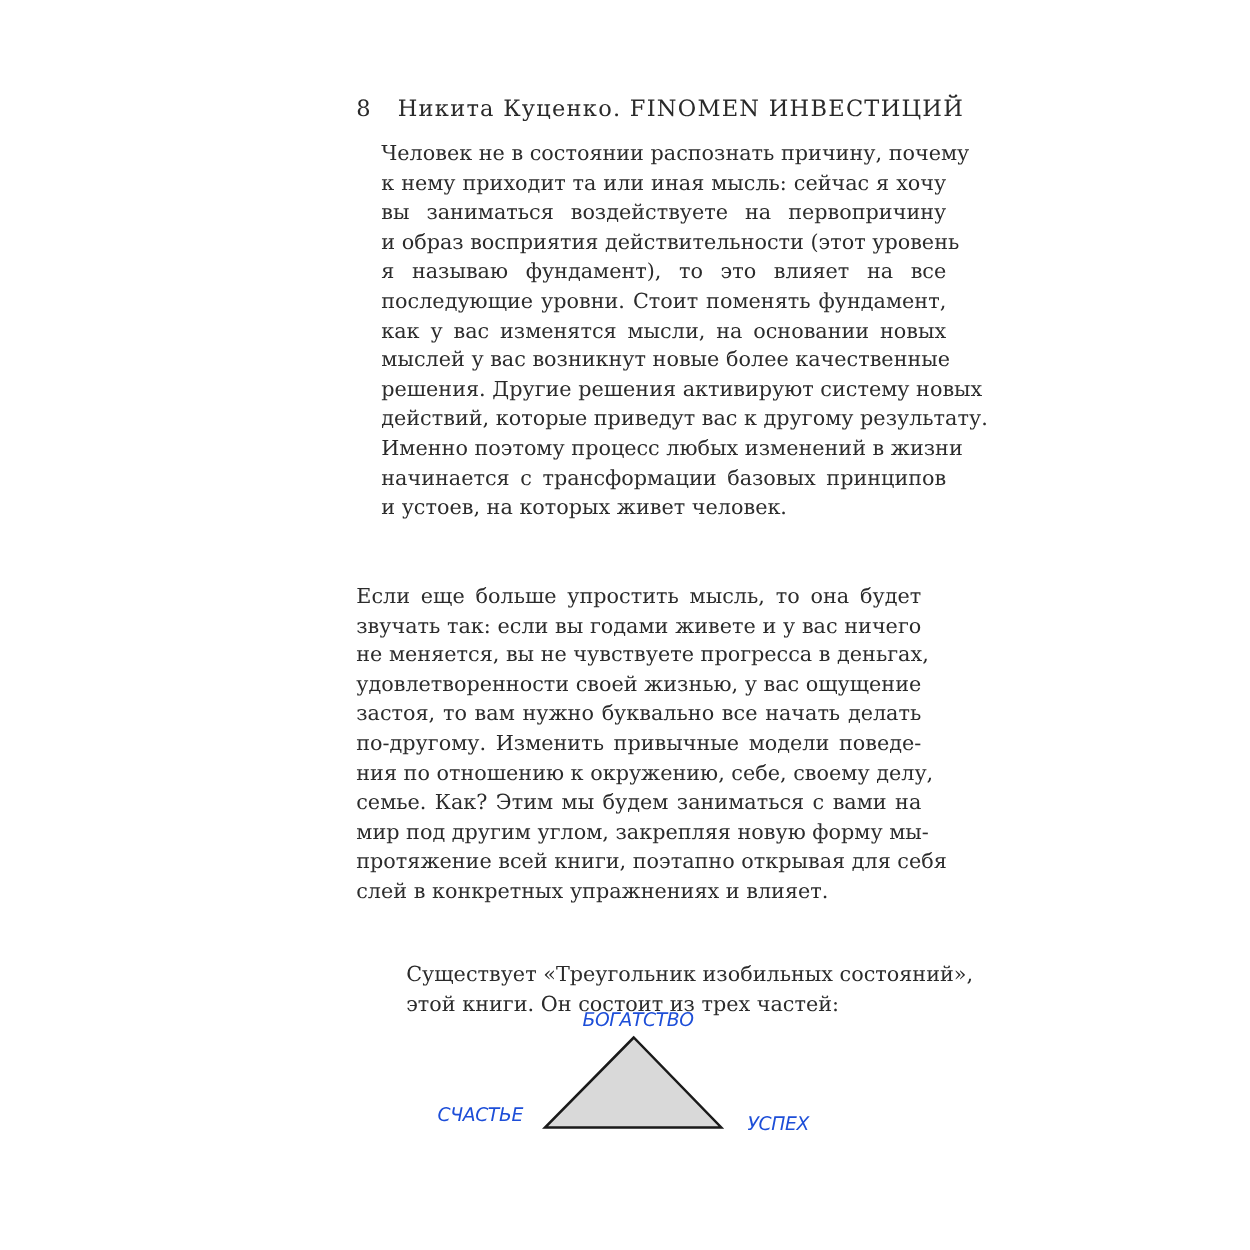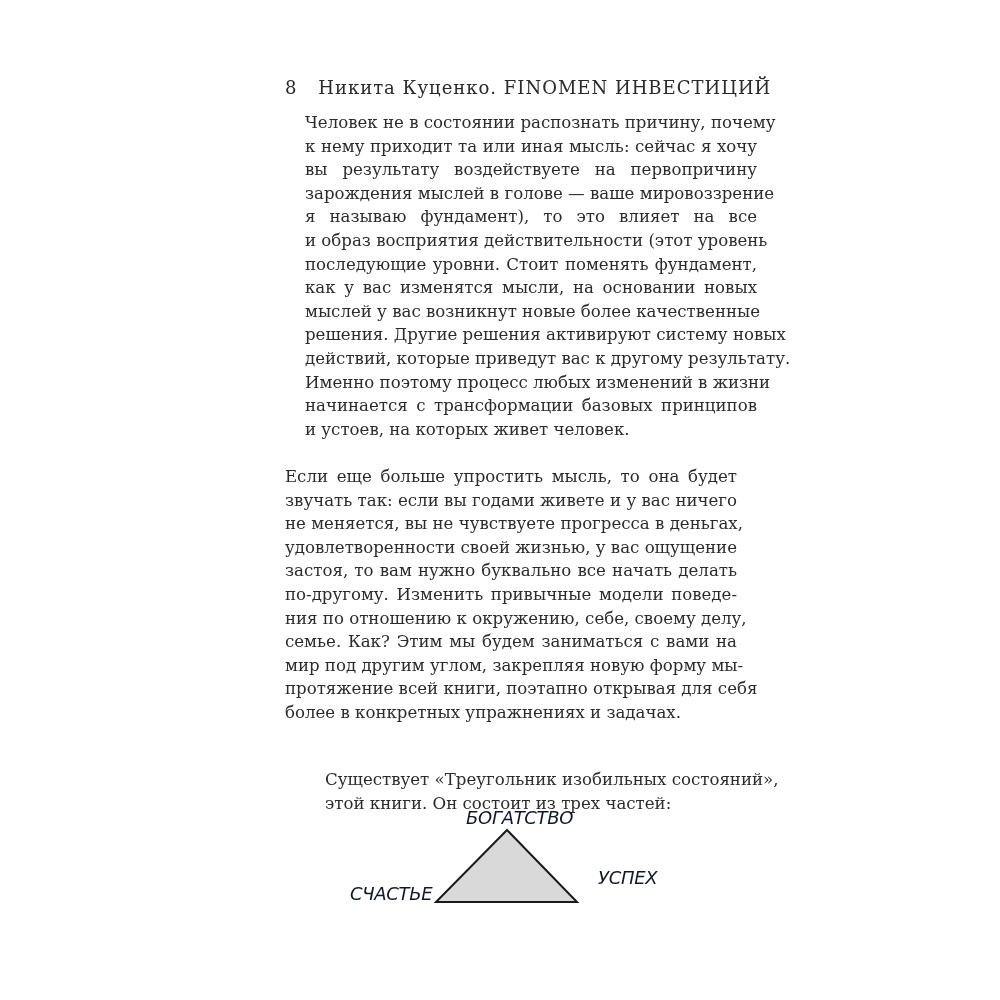--- a/index.html
+++ b/index.html
@@ -3,64 +3,63 @@
 <meta charset="utf-8">
 <style>
   html, body { margin:0; padding:0; background:#ffffff; }
   body { width:1000px; height:1000px; position:relative; overflow:hidden; }
   .running-head { position:absolute; top:77px; left:285px; font-family:"DejaVu Serif", serif; font-size:18px; color:#2a2a2a; letter-spacing:1px; white-space:nowrap; }
   .running-head .pno { margin-right:14px; }
   .para { position:absolute; left:285px; width:452px; font-family:"DejaVu Serif", serif; font-size:16.6px; line-height:23.6px; color:#2b2b2b; }
   .line { display:block; text-align:justify; text-align-last:justify; white-space:nowrap; height:23.6px; }
   .line.last { text-align-last:left; }
   .diagram { position:absolute; left:350px; top:800px; width:320px; height:115px; }
-  .lbl { position:absolute; font-family:"DejaVu Sans", sans-serif; font-style:italic; font-size:18px; color:#0f172a; letter-spacing:-0.3px; }
+  .lbl { position:absolute; font-family:"DejaVu Sans", sans-serif; font-style:italic; font-size:15px; color:#1d4ed8; letter-spacing:-0.3px; }
 </style>
 </head>
 <body>
 
 <div class="running-head">
   <span class="pno">8</span>
   <span>Никита Куценко. FINOMEN ИНВЕСТИЦИЙ</span>
 </div>
 
 <div class="para" id="p0" style="top:111px;margin-left:20px;">
     <div class="line">Человек не в состоянии распознать причину, почему</div>
     <div class="line">к нему приходит та или иная мысль: сейчас я хочу</div>
-    <div class="line">вы результату воздействуете на первопричину</div>
-    <div class="line">зарождения мыслей в голове — ваше мировоззрение</div>
+    <div class="line">вы заниматься воздействуете на первопричину</div>
+    <div class="line">и образ восприятия действительности (этот уровень</div>
     <div class="line">я называю фундамент), то это влияет на все</div>
-    <div class="line">и образ восприятия действительности (этот уровень</div>
     <div class="line">последующие уровни. Стоит поменять фундамент,</div>
     <div class="line">как у вас изменятся мысли, на основании новых</div>
     <div class="line">мыслей у вас возникнут новые более качественные</div>
     <div class="line">решения. Другие решения активируют систему новых</div>
     <div class="line">действий, которые приведут вас к другому результату.</div>
     <div class="line">Именно поэтому процесс любых изменений в жизни</div>
     <div class="line">начинается с трансформации базовых принципов</div>
     <div class="line last">и устоев, на которых живет человек.</div>
   </div>
 <div class="para" id="p1" style="top:465px;">
     <div class="line">Если еще больше упростить мысль, то она будет</div>
     <div class="line">звучать так: если вы годами живете и у вас ничего</div>
     <div class="line">не меняется, вы не чувствуете прогресса в деньгах,</div>
     <div class="line">удовлетворенности своей жизнью, у вас ощущение</div>
     <div class="line">застоя, то вам нужно буквально все начать делать</div>
     <div class="line">по-другому. Изменить привычные модели поведе-</div>
     <div class="line">ния по отношению к окружению, себе, своему делу,</div>
     <div class="line">семье. Как? Этим мы будем заниматься с вами на</div>
     <div class="line">мир под другим углом, закрепляя новую форму мы-</div>
     <div class="line">протяжение всей книги, поэтапно открывая для себя</div>
-    <div class="line last">более в конкретных упражнениях и задачах.</div>
+    <div class="line last">слей в конкретных упражнениях и влияет.</div>
   </div>
 <div class="para" id="p2" style="top:768px;margin-left:40px;">
     <div class="line">Существует «Треугольник изобильных состояний»,</div>
     <div class="line last">этой книги. Он состоит из трех частей:</div>
   </div>
 
 <div class="diagram">
   <svg width="320" height="115" viewBox="0 0 320 115">
     <polygon id="tri" points="157,30 86,102 227,102" fill="#d9d9d9" stroke="#1a1a1a" stroke-width="2" stroke-linejoin="miter"></polygon>
   </svg>
   <span class="lbl" style="left:116px; top:7px;">БОГАТСТВО</span>
   <span class="lbl" style="left:0; top:83px;">СЧАСТЬЕ</span>
-  <span class="lbl" style="left:248px; top:67px;">УСПЕХ</span>
+  <span class="lbl" style="left:248px; top:90px;">УСПЕХ</span>
 </div>
 
 </body></html>

